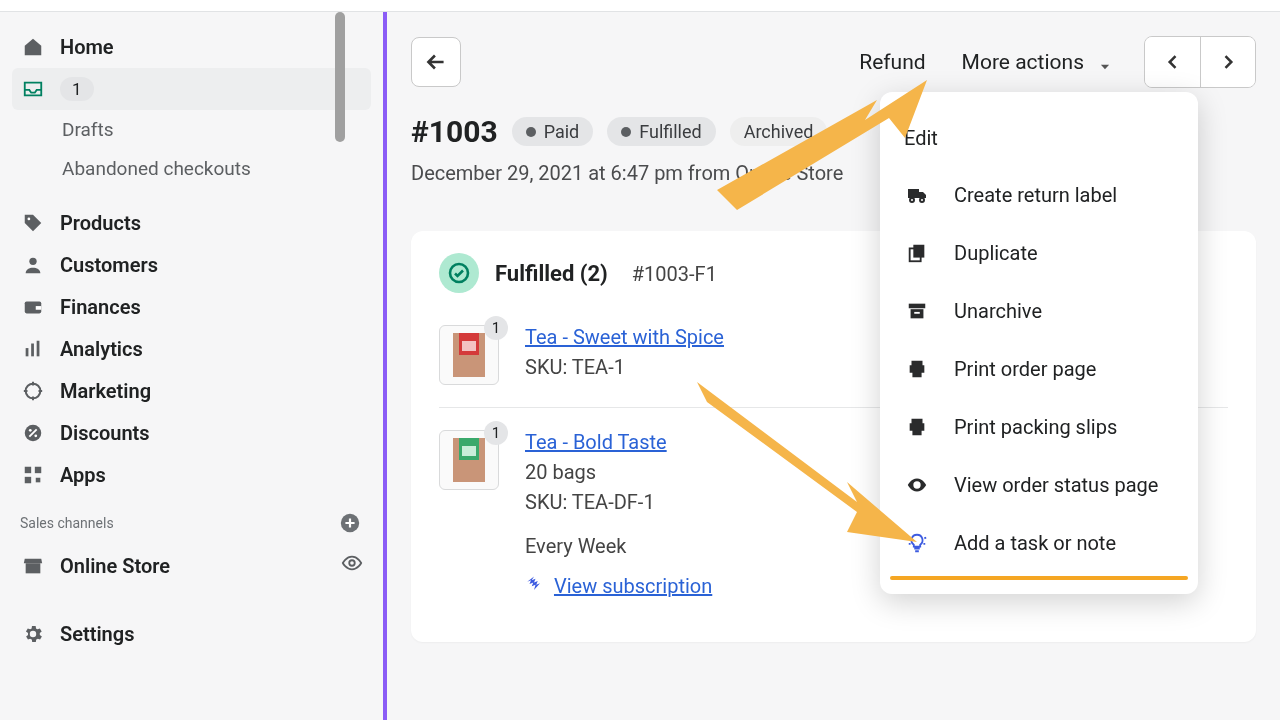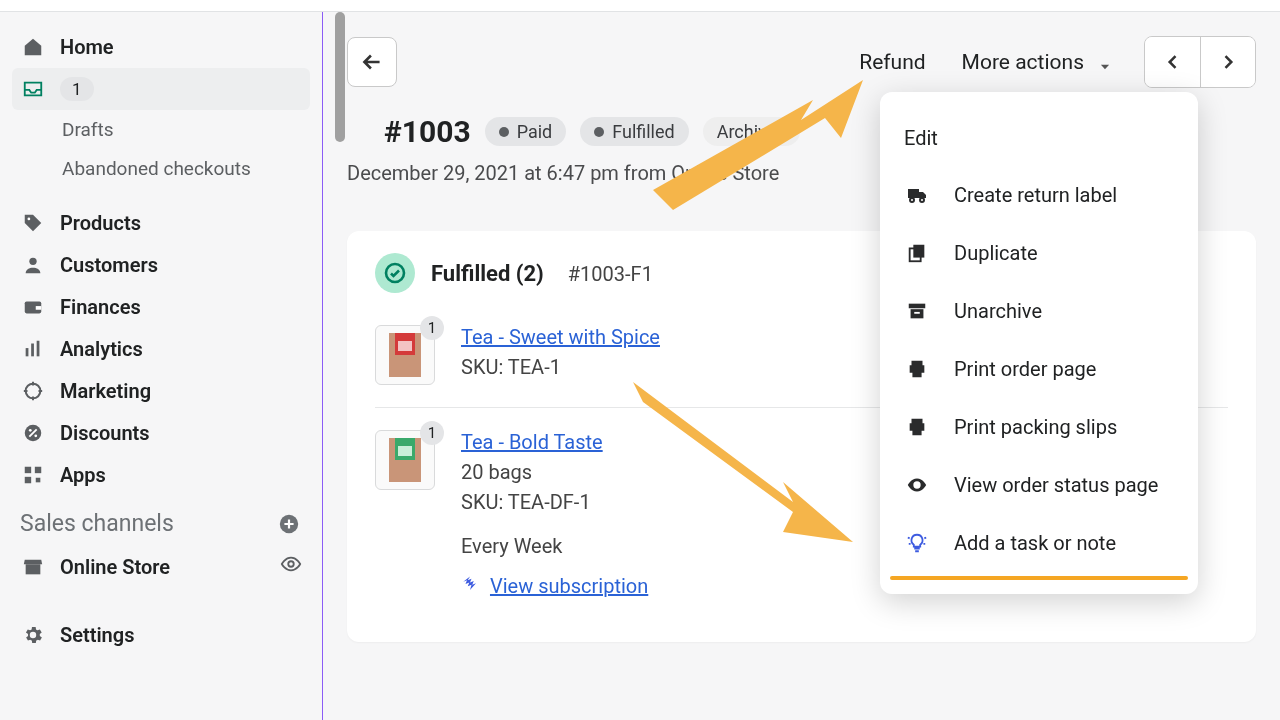--- a/index.html
+++ b/index.html
@@ -1,43 +1,43 @@
 <!DOCTYPE html>
 <html><head>
 <meta charset="utf-8">
 <style>
 * { box-sizing: border-box; margin: 0; padding: 0; font-family: -apple-system, BlinkMacSystemFont, "Segoe UI", Roboto, sans-serif; }
 body { width: 1280px; height: 720px; overflow: hidden; background: #f6f6f7; color: #202223; position: relative; }
 .top-divider { height: 12px; border-bottom: 1px solid #e1e3e5; background: #fff; }
 .layout { display: flex; height: calc(100% - 12px); }
-.sidebar { width: 323px; padding: 14px 0; border-right: 1px solid #8b5cf6; overflow: hidden; }
+.sidebar { width: 387px; padding: 14px 0; border-right: 4px solid #8b5cf6; overflow: hidden; }
 .nav-item { display: flex; align-items: center; padding: 8px 20px; font-size: 20px; cursor: pointer; }
 .nav-item.active { background: #edeeef; color: #008060; border-radius: 6px; margin: 0 12px; padding: 8px 8px; }
 .nav-item .icon { width: 26px; height: 26px; display: inline-flex; align-items: center; justify-content: center; margin-right: 14px; color: #5c5f62; }
 .nav-item.active .icon { color: #008060; }
 .nav-item .label { flex: 1; font-weight: 600; }
 .nav-item.active .label { color: #008060; }
 .nav-item .badge { background: #e4e5e7; border-radius: 14px; padding: 2px 12px; font-size: 17px; color: #202223; }
 .nav-sub { padding: 8px 12px 8px 62px; font-size: 19px; color: #5c5f62; cursor: pointer; }
-.nav-section-title { padding: 14px 20px 8px; font-size: 23px; color: #6d7175; display: flex; align-items: center; justify-content: space-between; }
+.nav-section-title { padding: 14px 20px 8px; font-size: 14px; color: #6d7175; display: flex; align-items: center; justify-content: space-between; }
 .nav-section-title .plus { width: 26px; height: 26px; display: inline-flex; align-items: center; justify-content: center; }
 .eye-action { margin-left: auto; color: #5c5f62; }
 
 .main { flex: 1; padding: 24px 24px 0 24px; position: relative; overflow: hidden; }
 .topbar { display: flex; align-items: center; gap: 28px; }
 .back-btn { width: 50px; height: 50px; border: 1px solid #c9c9c9; border-radius: 8px; display: flex; align-items: center; justify-content: center; background: #fff; cursor: pointer; }
 .topbar .spacer { flex: 1; }
 .top-action { font-size: 21px; cursor: pointer; padding: 6px 4px; }
 .top-action.more { display: flex; align-items: flex-end; gap: 14px; }
 .arrow-group { display: flex; border-radius: 8px; overflow: hidden; border: 1px solid #c9c9c9; }
 .arrow-btn { width: 55px; height: 50px; display: flex; align-items: center; justify-content: center; background: #fff; cursor: pointer; }
 .arrow-btn + .arrow-btn { border-left: 1px solid #c9c9c9; }
 
 .title-row { display: flex; align-items: center; gap: 14px; margin-top: 26px; }
-.order-title { font-size: 30px; font-weight: 700; margin-left: 37px; }
+.order-title { font-size: 30px; font-weight: 700; }
 .pill { display: inline-flex; align-items: center; gap: 8px; background: #e4e5e7; border-radius: 16px; padding: 4px 14px; font-size: 18px; color: #3a3c3f; }
 .pill .dot { width: 10px; height: 10px; background: #5c5f62; border-radius: 50%; }
 .pill.archived { background: #eeeeee; }
 .subtitle { margin-top: 12px; font-size: 20px; color: #4a4b4d; }
 
 .card { background: #fff; border-radius: 12px; margin-top: 46px; padding: 22px 28px; box-shadow: 0 1px 2px rgba(0,0,0,.04); }
 .card-header { display: flex; align-items: center; gap: 16px; }
 .check-circle { width: 40px; height: 40px; border-radius: 50%; background: #aee9d1; display: flex; align-items: center; justify-content: center; }
 .check-circle svg { stroke: #008060; }
 .card-title { font-size: 22px; font-weight: 700; }

